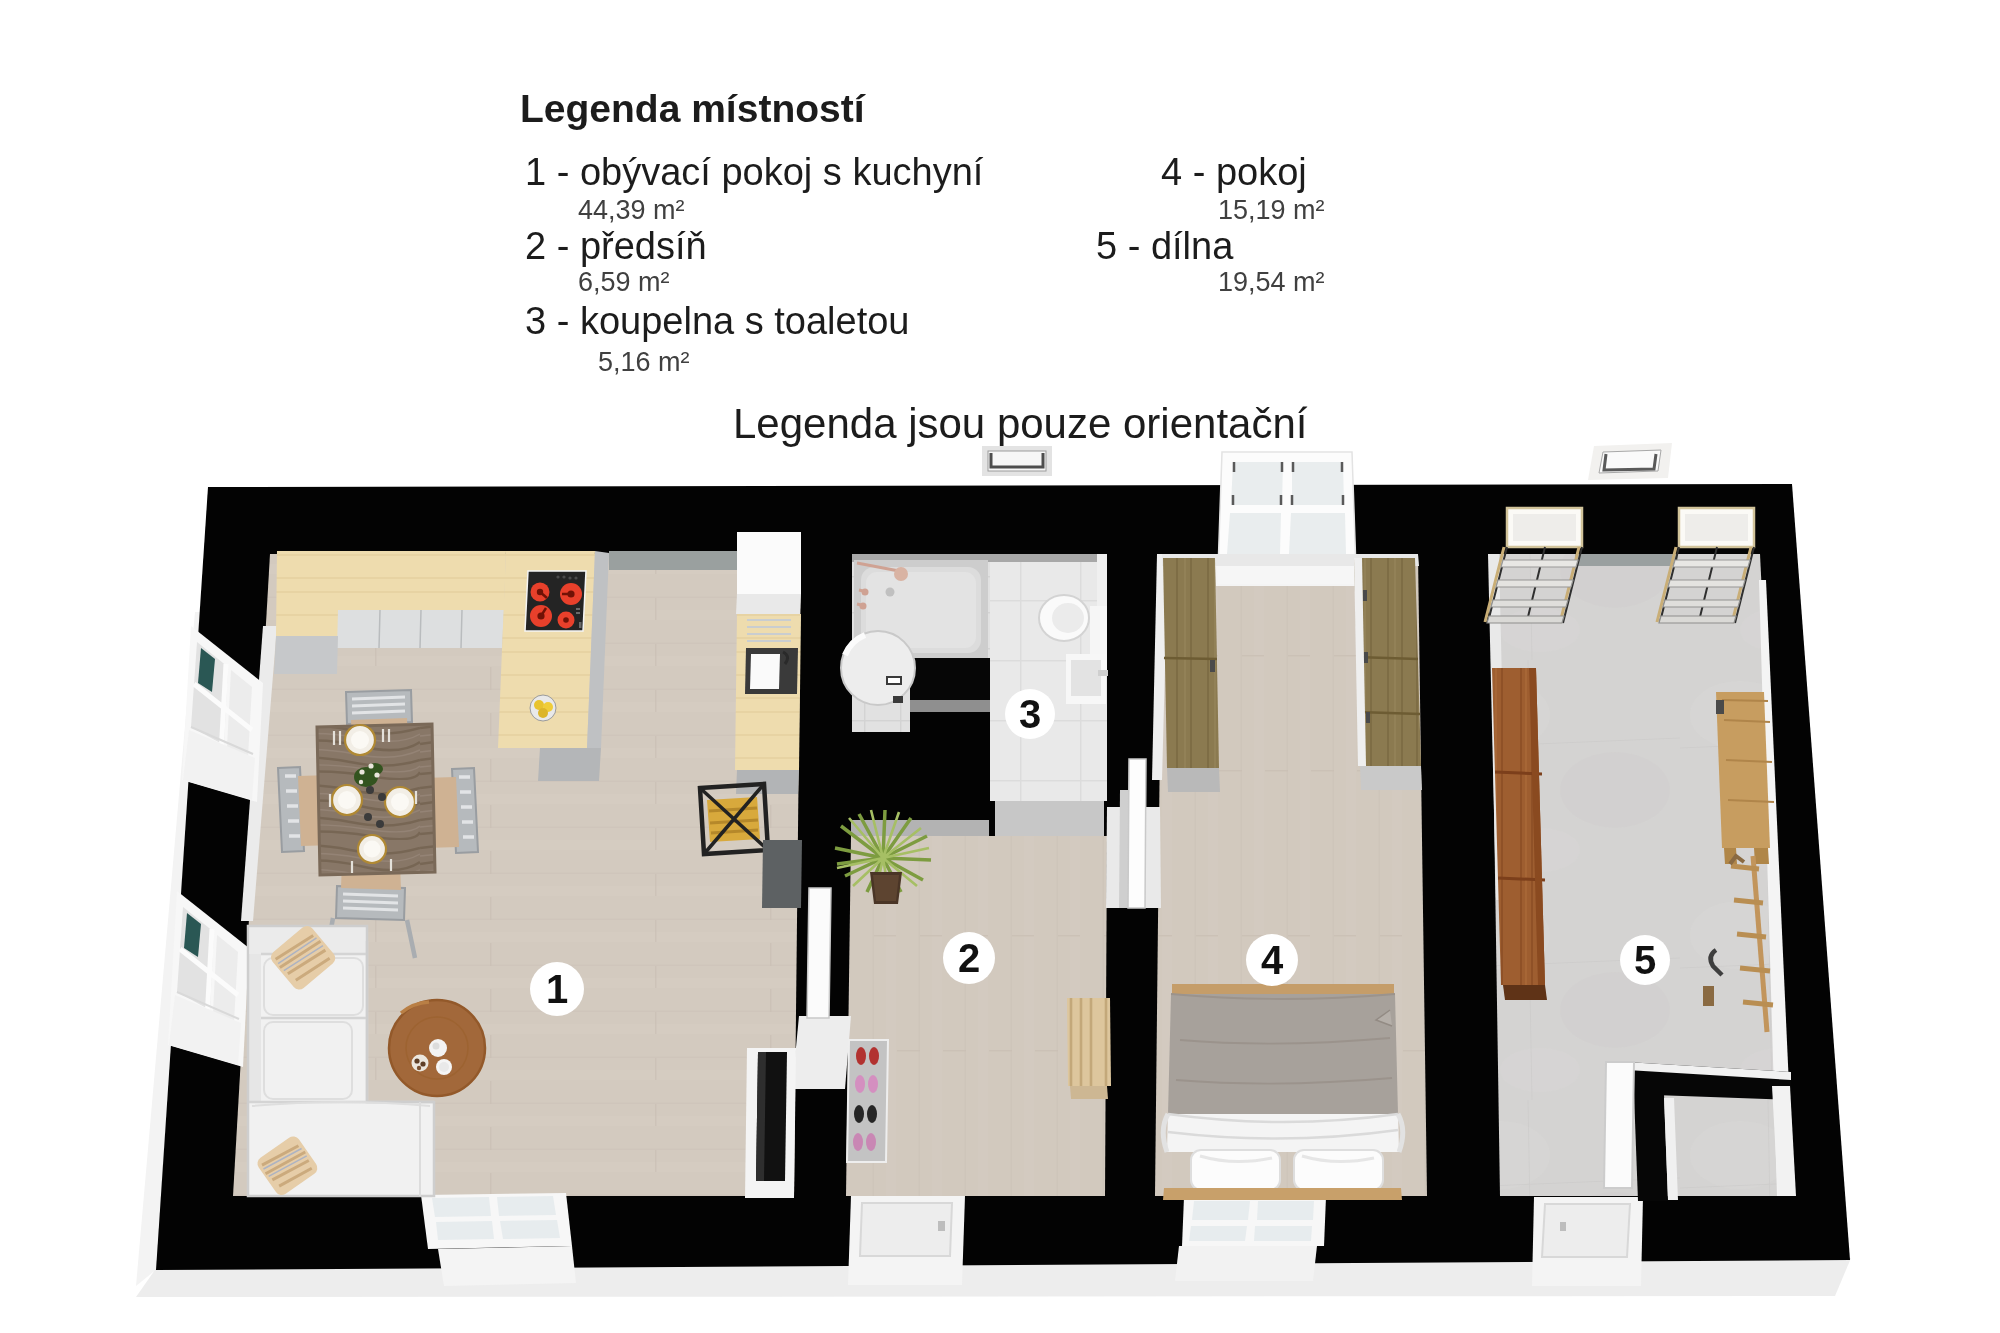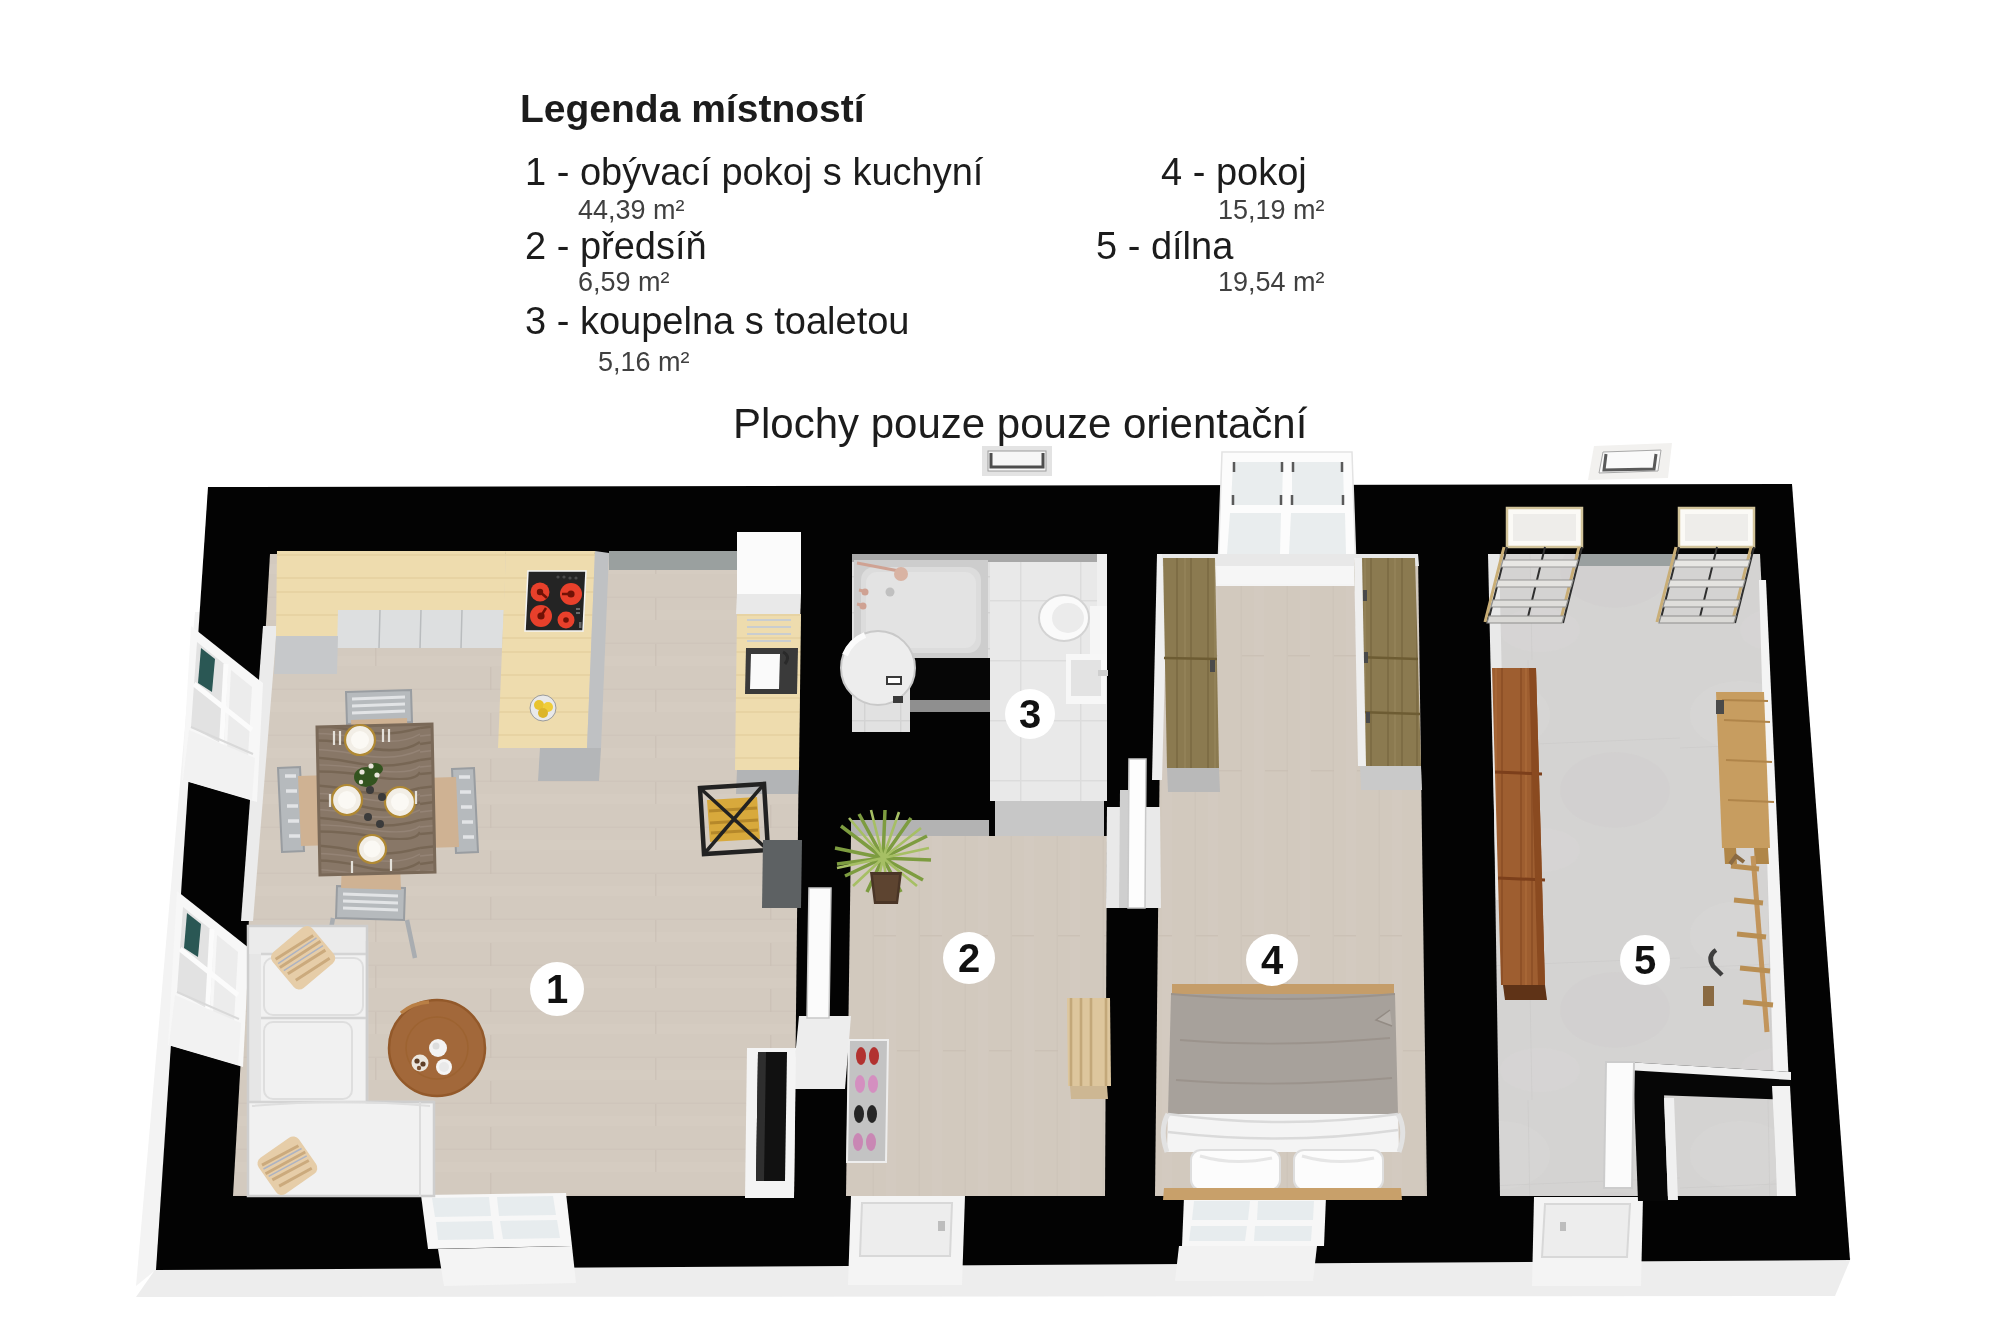--- a/index.html
+++ b/index.html
@@ -25,21 +25,21 @@
 <div class="t area" style="left:578px;top:347px;font-size:27px;margin-left:20px;">5,16 m²</div>
 
 <div class="t" style="left:1161px;top:151px;font-size:38px;">4 - pokoj</div>
 
 <div class="t area" style="left:1218px;top:195px;font-size:27px;">15,19 m²</div>
 
 <div class="t" style="left:1096px;top:225px;font-size:38px;">5 - dílna</div>
 
 <div class="t area" style="left:1218px;top:267px;font-size:27px;">19,54 m²</div>
 
-<div class="t" style="left:733px;top:400px;font-size:42px;">Plochy pouze pouze orientační</div>
+<div class="t" style="left:733px;top:400px;font-size:42px;">Legenda jsou pouze orientační</div>
 
 <svg width="2000" height="1333" viewBox="0 0 2000 1333" style="position:absolute;left:0;top:0" xmlns="http://www.w3.org/2000/svg">
 <defs>
 <pattern id="woodH" width="280" height="46" patternUnits="userSpaceOnUse">
   <rect width="280" height="46" fill="#d3cabf"></rect>
   <rect y="44.5" width="280" height="1.5" fill="#cdc4b9" opacity="0.7"></rect>
   <rect y="12" width="280" height="10" fill="#d7cec4" opacity="0.45"></rect>
   <rect x="95" y="0" width="1.5" height="22" fill="#cac0b5" opacity="0.8"></rect>
   <rect x="210" y="23" width="1.5" height="23" fill="#cac0b5" opacity="0.8"></rect>
 </pattern>

